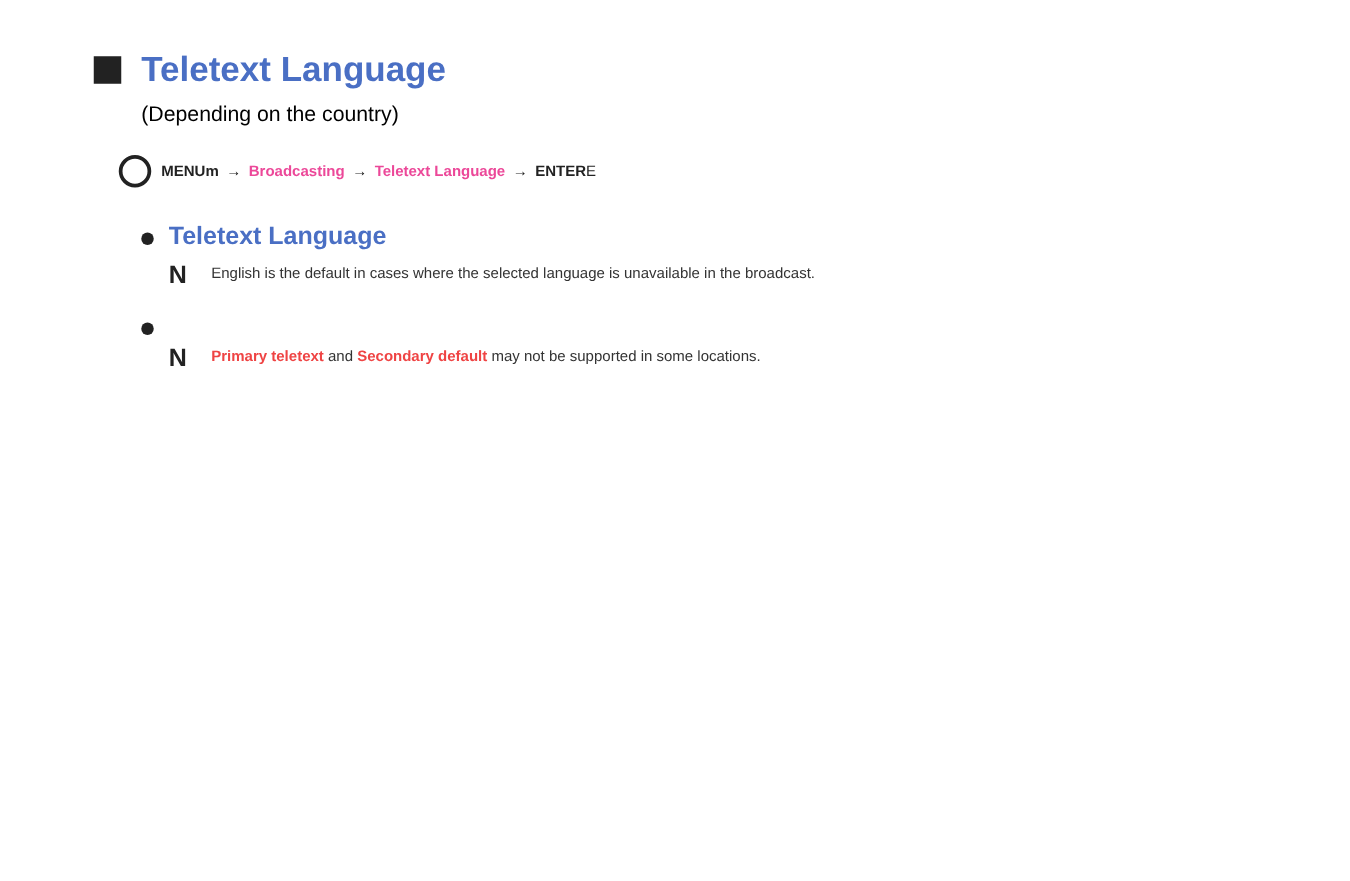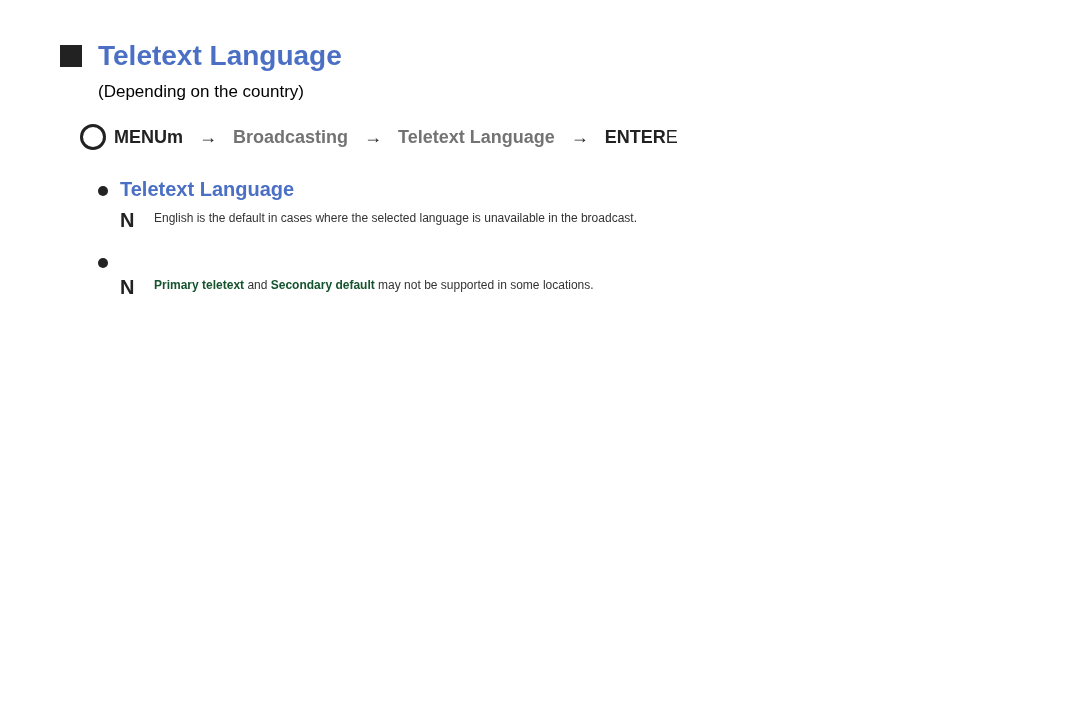--- a/index.html
+++ b/index.html
@@ -14,20 +14,21 @@
       font-size: 16px;
       color: #222222;
       width: 1080px;
       height: 705px;
       overflow: hidden;
     }
 
     .page-container {
       padding: 40px 60px;
       max-width: 1080px;
+      margin-left: 15px;
     }
 
     .title-row {
       display: flex;
       align-items: center;
       gap: 16px;
       margin-bottom: 10px;
     }
 
     .black-square {
@@ -62,28 +63,28 @@
       width: 26px;
       height: 26px;
       border: 3px solid #222222;
       border-radius: 50%;
       flex-shrink: 0;
     }
 
     .menu-path {
       display: flex;
       align-items: center;
-      gap: 16px;
-      font-size: 18px;
+      gap: 6px;
+      font-size: 12px;
       font-weight: bold;
       color: #222222;
     }
 
     .menu-path .link {
-      color: #737373;
+      color: #ec4899;
       font-weight: bold;
     }
 
     .menu-path .arrow {
       color: #222222;
       font-weight: normal;
     }
 
     .menu-path .bold-text {
       font-weight: 900;
@@ -134,21 +135,21 @@
       min-width: 20px;
     }
 
     .note-text {
       font-size: 12px;
       color: #333333;
       line-height: 1.55;
     }
 
     .note-text .link {
-      color: #14532d;
+      color: #ef4444;
       font-weight: 600;
     }
   </style>
 </head>
 <body>
 
 <div class="page-container">
 
   <div class="title-row">
     <div class="black-square"></div>

